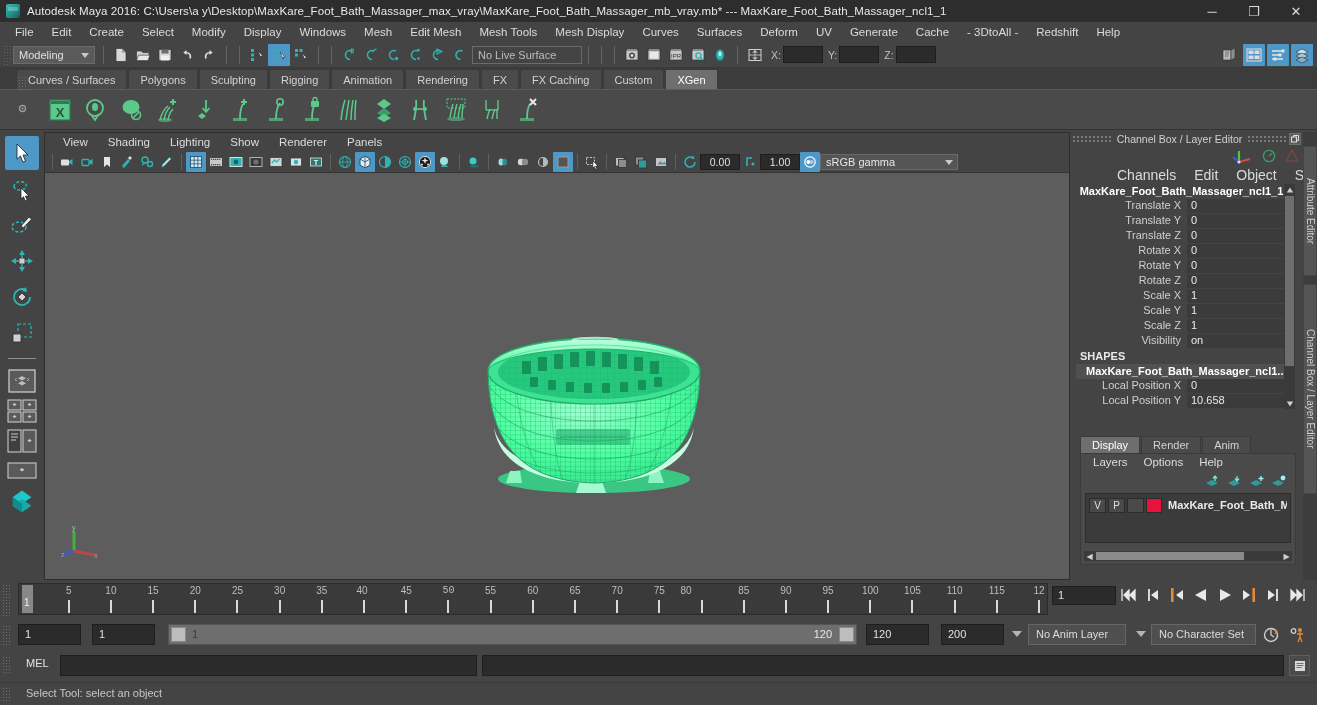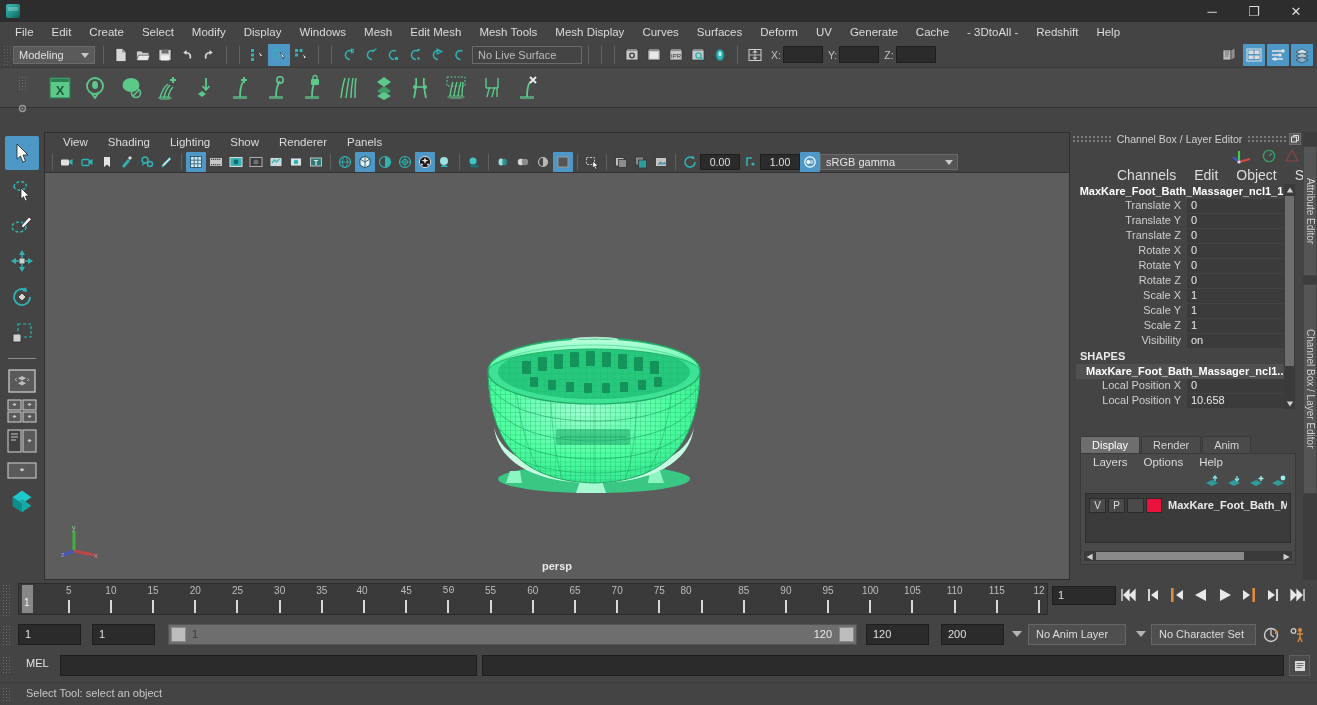--- a/index.html
+++ b/index.html
@@ -244,20 +244,21 @@
 
   svg { display:block; }
 </style>
 </head>
 <body>
 
 <div class="app">
 
   <div class="titlebar">
     <div class="tb-icon"></div>
+    <div class="tb-title">Autodesk Maya 2016: C:\Users\a y\Desktop\MaxKare_Foot_Bath_Massager_max_vray\MaxKare_Foot_Bath_Massager_mb_vray.mb*  ---  MaxKare_Foot_Bath_Massager_ncl1_1</div>
     <div class="tb-spacer"></div>
     <div class="winbtns">
       <div class="winbtn">─</div>
       <div class="winbtn">❐</div>
       <div class="winbtn close">✕</div>
     </div>
   </div>
 
   <div class="menubar">
     <div class="menuitem">File</div>
@@ -471,20 +472,32 @@
         <svg width="18" height="18" viewBox="0 0 18 18">
             <path d="M9 3l6 3-6 3-6-3z" fill="#cfe3ef" stroke="#2a2a2a" stroke-width=".6"></path>
             <path d="M9 7l6 3-6 3-6-3z" fill="#a9c8d9" stroke="#2a2a2a" stroke-width=".6"></path>
             <path d="M9 11l6 3-6 3-6-3z" fill="#88b0c6" stroke="#2a2a2a" stroke-width=".6"></path>
           </svg>
       </div>
     </div>
   </div>
 
   <div class="shelfwrap">
+    <div class="shelftabs">
+      <div class="shelftab">Curves / Surfaces</div>
+      <div class="shelftab">Polygons</div>
+      <div class="shelftab">Sculpting</div>
+      <div class="shelftab">Rigging</div>
+      <div class="shelftab">Animation</div>
+      <div class="shelftab">Rendering</div>
+      <div class="shelftab">FX</div>
+      <div class="shelftab">FX Caching</div>
+      <div class="shelftab">Custom</div>
+      <div class="shelftab active">XGen</div>
+    </div>
     <div class="shelfrow">
       <div class="shelfbtn">
         <svg width="28" height="28" viewBox="0 0 28 28">
             <rect x="4" y="4" width="20" height="20" fill="#5cc98a" stroke="#2f7d52" stroke-width="1.2"></rect>
             <rect x="5" y="5" width="18" height="3" fill="#2f7d52"></rect>
             <text x="14" y="21" font-size="13" fill="#1e5c3a" text-anchor="middle" font-family="Liberation Sans" font-weight="bold">X</text>
           </svg>
       </div>
       <div class="shelfbtn">
         <svg width="28" height="28" viewBox="0 0 28 28">
@@ -980,21 +993,20 @@
           <svg width="42" height="42" viewBox="0 0 42 42">
             <path d="M13 30 L13 10" stroke="#3bbf3b" stroke-width="3" opacity=".85"></path>
             <path d="M13 30 L33 34" stroke="#cc4444" stroke-width="3" opacity=".85"></path>
             <path d="M13 30 L2 34" stroke="#4455cc" stroke-width="3" opacity=".85"></path>
             <text x="11" y="9" font-size="7" fill="#7ddd7d" font-family="Liberation Sans">y</text>
             <text x="33" y="37" font-size="7" fill="#ee8888" font-family="Liberation Sans">x</text>
             <text x="0" y="36" font-size="7" fill="#8899ee" font-family="Liberation Sans">z</text>
           </svg>
         </div>
 
-        <div class="persp-label">persp</div>
       </div>
     </div>
 
     <div class="rightdock">
 
       <div class="cb-titlebar">
         <div class="dots"></div>
         <div class="cb-titletext">Channel Box / Layer Editor</div>
         <div class="dots"></div>
         <div class="tinybtn">

